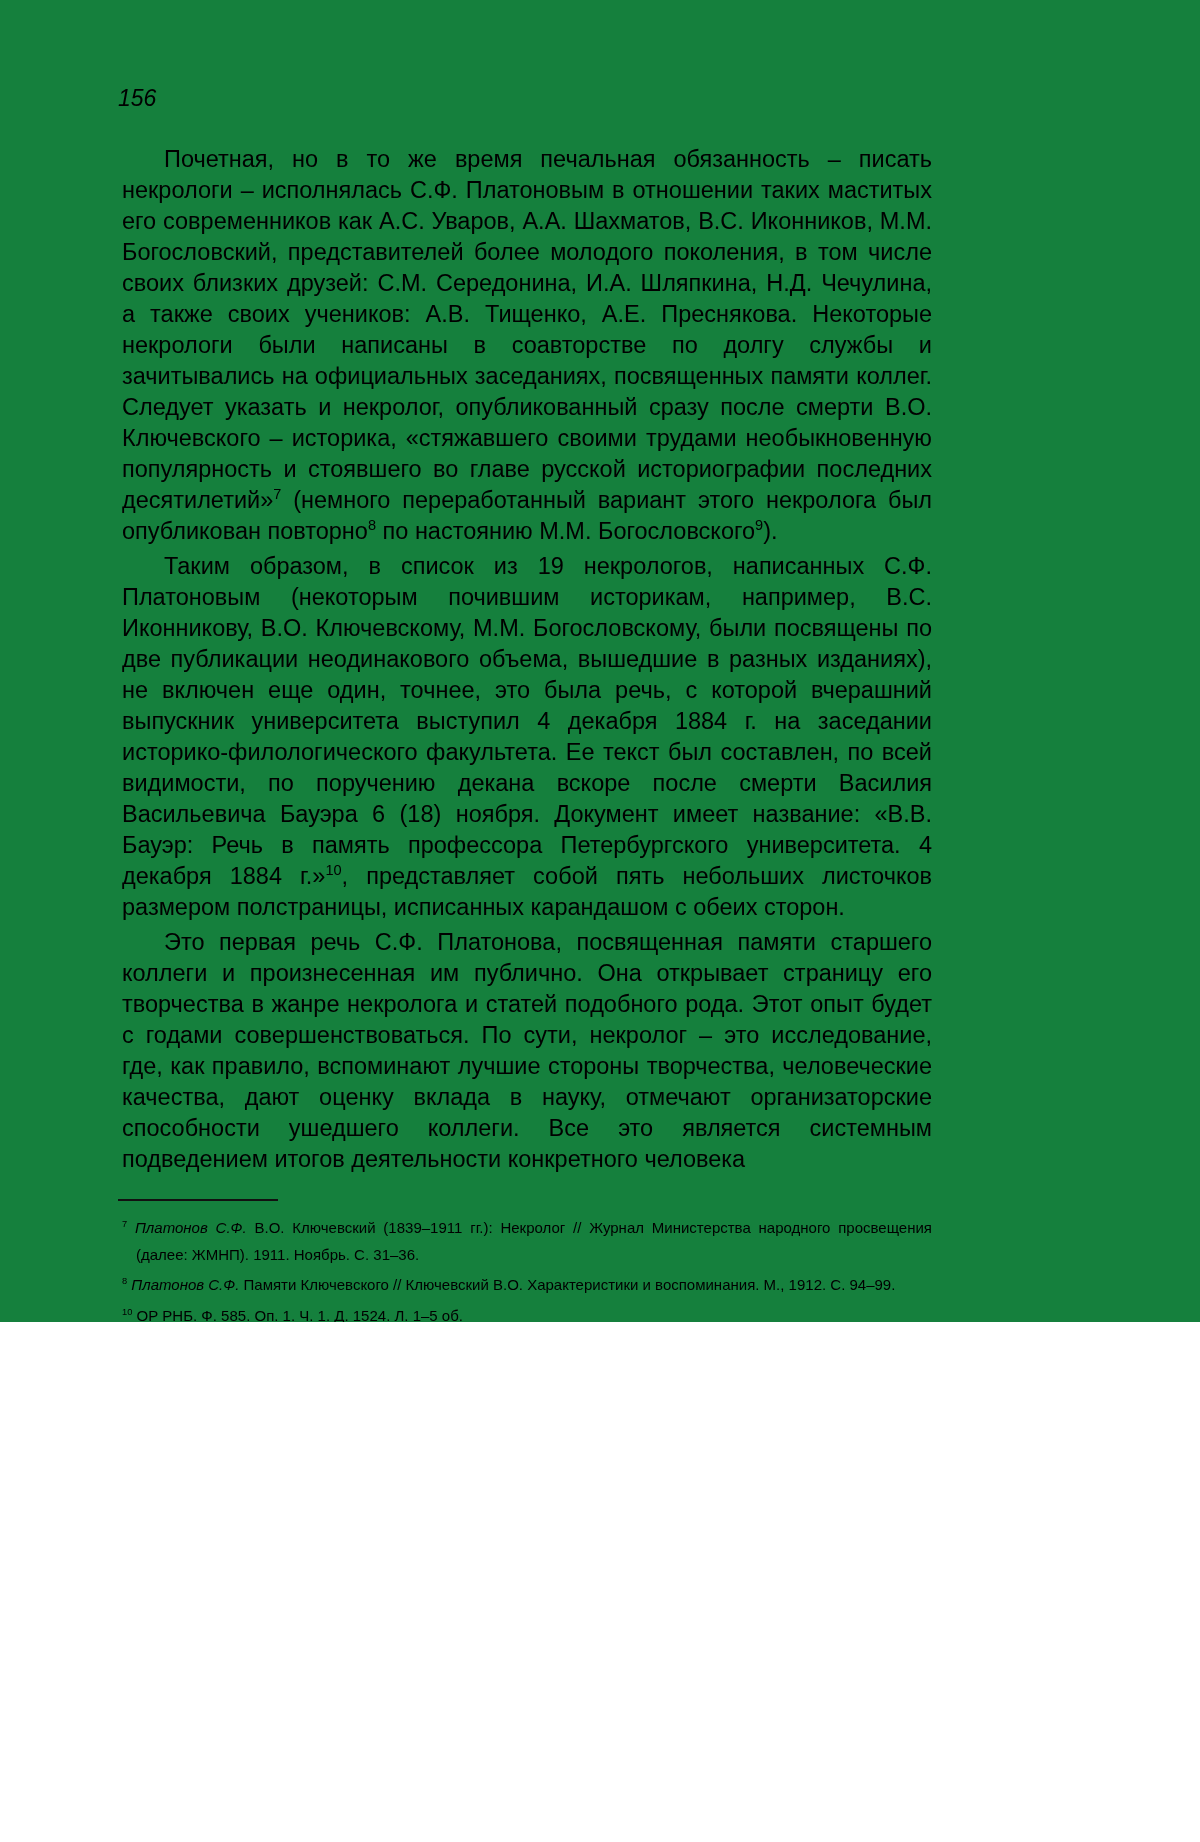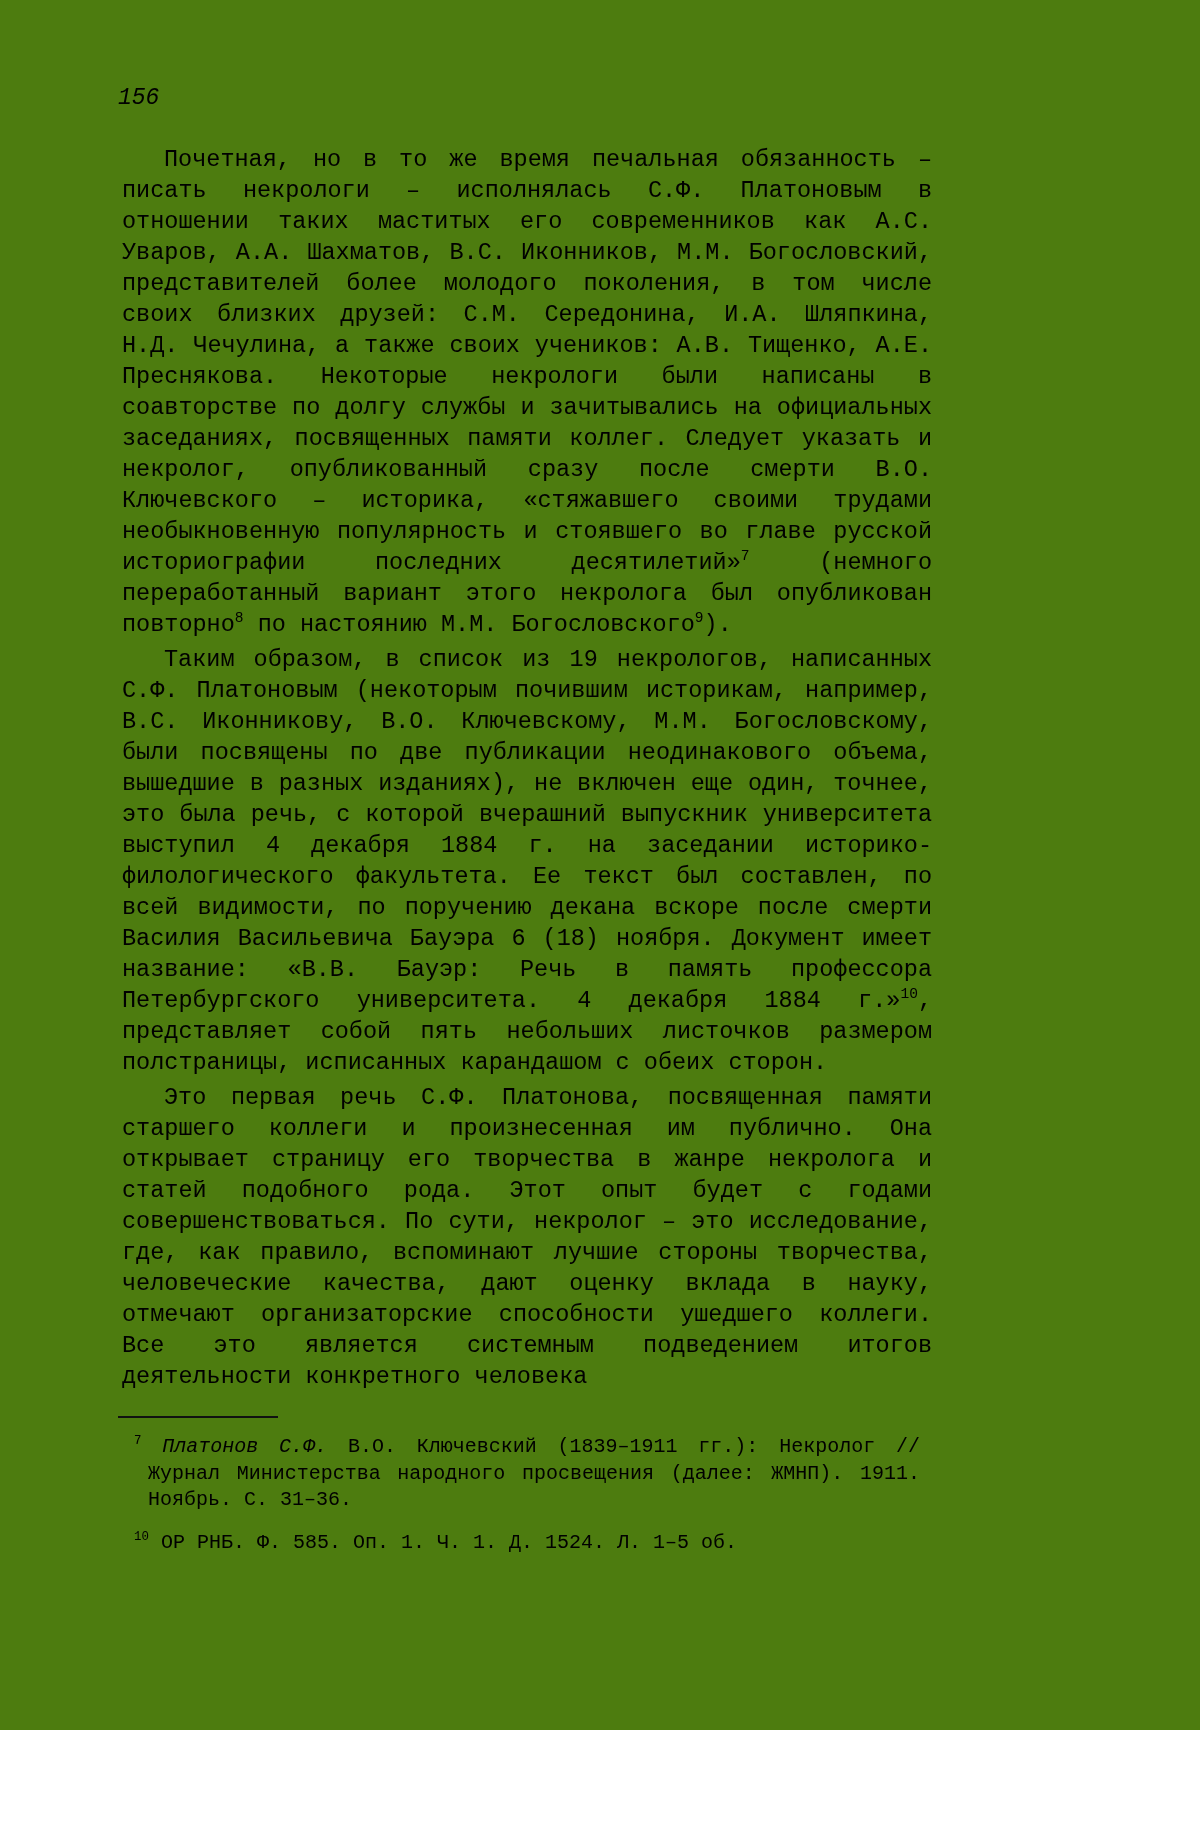--- a/index.html
+++ b/index.html
@@ -3,24 +3,24 @@
 <meta charset="utf-8">
 <style>
   html, body {
     margin: 0;
     padding: 0;
     background: #ffffff;
   }
   .page {
     position: relative;
     width: 1200px;
-    height: 1730px;
-    background: #4d7c0f;
+    height: 1322px;
+    background: #15803d;
     color: #000000;
-    font-family: Liberation Mono, monospace;
+    font-family: Liberation Sans, sans-serif;
     overflow: hidden;
   }
   .text-block {
     position: absolute;
     left: 118px;
     top: 84px;
     width: 818px;
   }
   .page-header {
     position: relative;
@@ -52,23 +52,23 @@
     line-height: 0;
     vertical-align: super;
   }
   .footnote-rule {
     width: 160px;
     border: 0;
     border-top: 2px solid #111111;
     margin: 24px 0 14px 0;
   }
   .footnotes p.footnote {
-    margin: 16px;
+    margin: 4px;
     text-align: justify;
-    font-size: 20px;
+    font-size: 15px;
     line-height: 26.5px;
     padding-left: 14px;
     text-indent: -14px;
   }
   .footnotes em, .body-text em {
     font-style: italic;
   }
 </style>
 </head>
 <body>
@@ -83,17 +83,18 @@
     <div class="body-text">
         <p><span>Почетная, но в то же время печальная обязанность – писать некрологи – исполнялась С.Ф. Платоновым в отношении таких маститых его современников как А.С. Уваров, А.А. Шахматов, В.С. Иконников, М.М. Богословский, представителей более молодого поколения, в том числе своих близких друзей: С.М. Середонина, И.А. Шляпкина, Н.Д. Чечулина, а также своих учеников: А.В. Тищенко, А.Е. Преснякова. Некоторые некрологи были написаны в соавторстве по долгу службы и зачитывались на официальных заседаниях, посвященных памяти коллег. Следует указать и некролог, опубликованный сразу после смерти В.О. Ключевского – историка, «стяжавшего своими трудами необыкновенную популярность и стоявшего во главе русской историографии последних десятилетий»</span><sup>7</sup><span> (немного переработанный вариант этого некролога был опубликован повторно</span><sup>8</sup><span> по настоянию М.М. Богословского</span><sup>9</sup><span>).</span></p>
         <p><span>Таким образом, в список из 19 некрологов, написанных С.Ф. Платоновым (некоторым почившим историкам, например, В.С. Иконникову, В.О. Ключевскому, М.М. Богословскому, были посвящены по две публикации неодинакового объема, вышедшие в разных изданиях), не включен еще один, точнее, это была речь, с которой вчерашний выпускник университета выступил 4 декабря 1884 г. на заседании историко-филологического факультета. Ее текст был составлен, по всей видимости, по поручению декана вскоре после смерти Василия Васильевича Бауэра 6 (18) ноября. Документ имеет название: «В.В. Бауэр: Речь в память профессора Петербургского университета. 4 декабря 1884 г.»</span><sup>10</sup><span>, представляет собой пять небольших листочков размером полстраницы, исписанных карандашом с обеих сторон.</span></p>
         <p><span>Это первая речь С.Ф. Платонова, посвященная памяти старшего коллеги и произнесенная им публично. Она открывает страницу его творчества в жанре некролога и статей подобного рода. Этот опыт будет с годами совершенствоваться. По сути, некролог – это исследование, где, как правило, вспоминают лучшие стороны творчества, человеческие качества, дают оценку вклада в науку, отмечают организаторские способности ушедшего коллеги. Все это является системным подведением итогов деятельности конкретного человека</span></p>
       </div>
 
     <hr class="footnote-rule">
 
     <div class="footnotes">
         <p class="footnote"><sup>7</sup> <em>Платонов С.Ф.</em><span> В.О. Ключевский (1839–1911 гг.): Некролог // Журнал Министерства народного просвещения (далее: ЖМНП). 1911. Ноябрь. С. 31–36.</span></p>
+        <p class="footnote"><sup>8</sup> <em>Платонов С.Ф.</em><span> Памяти Ключевского // Ключевский В.О. Характеристики и воспоминания. М., 1912. С. 94–99.</span></p>
         <p class="footnote"><sup>10</sup> <span>ОР РНБ. Ф. 585. Оп. 1. Ч. 1. Д. 1524. Л. 1–5 об.</span></p>
       </div>
 
   </div>
 </div>
 
 </body></html>

